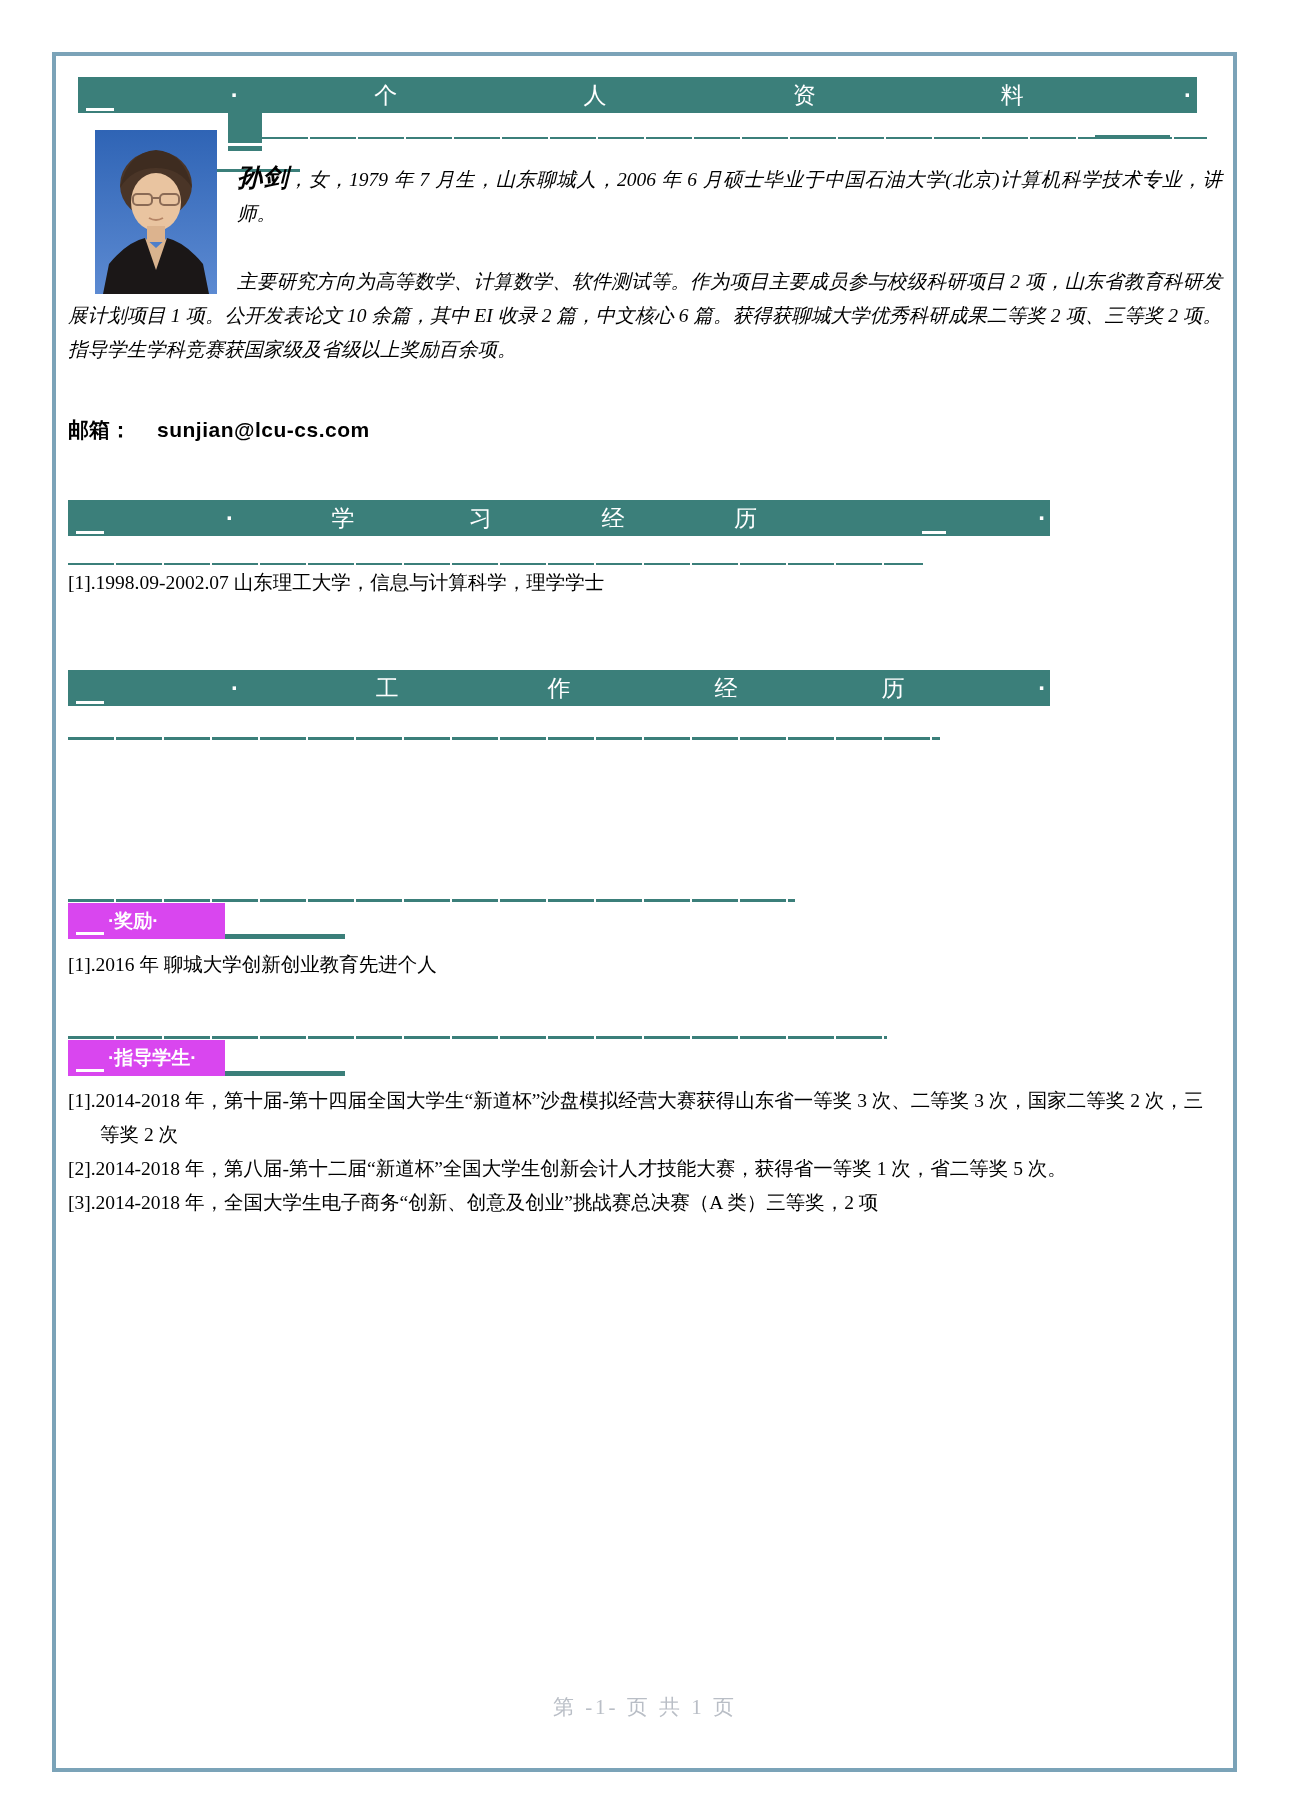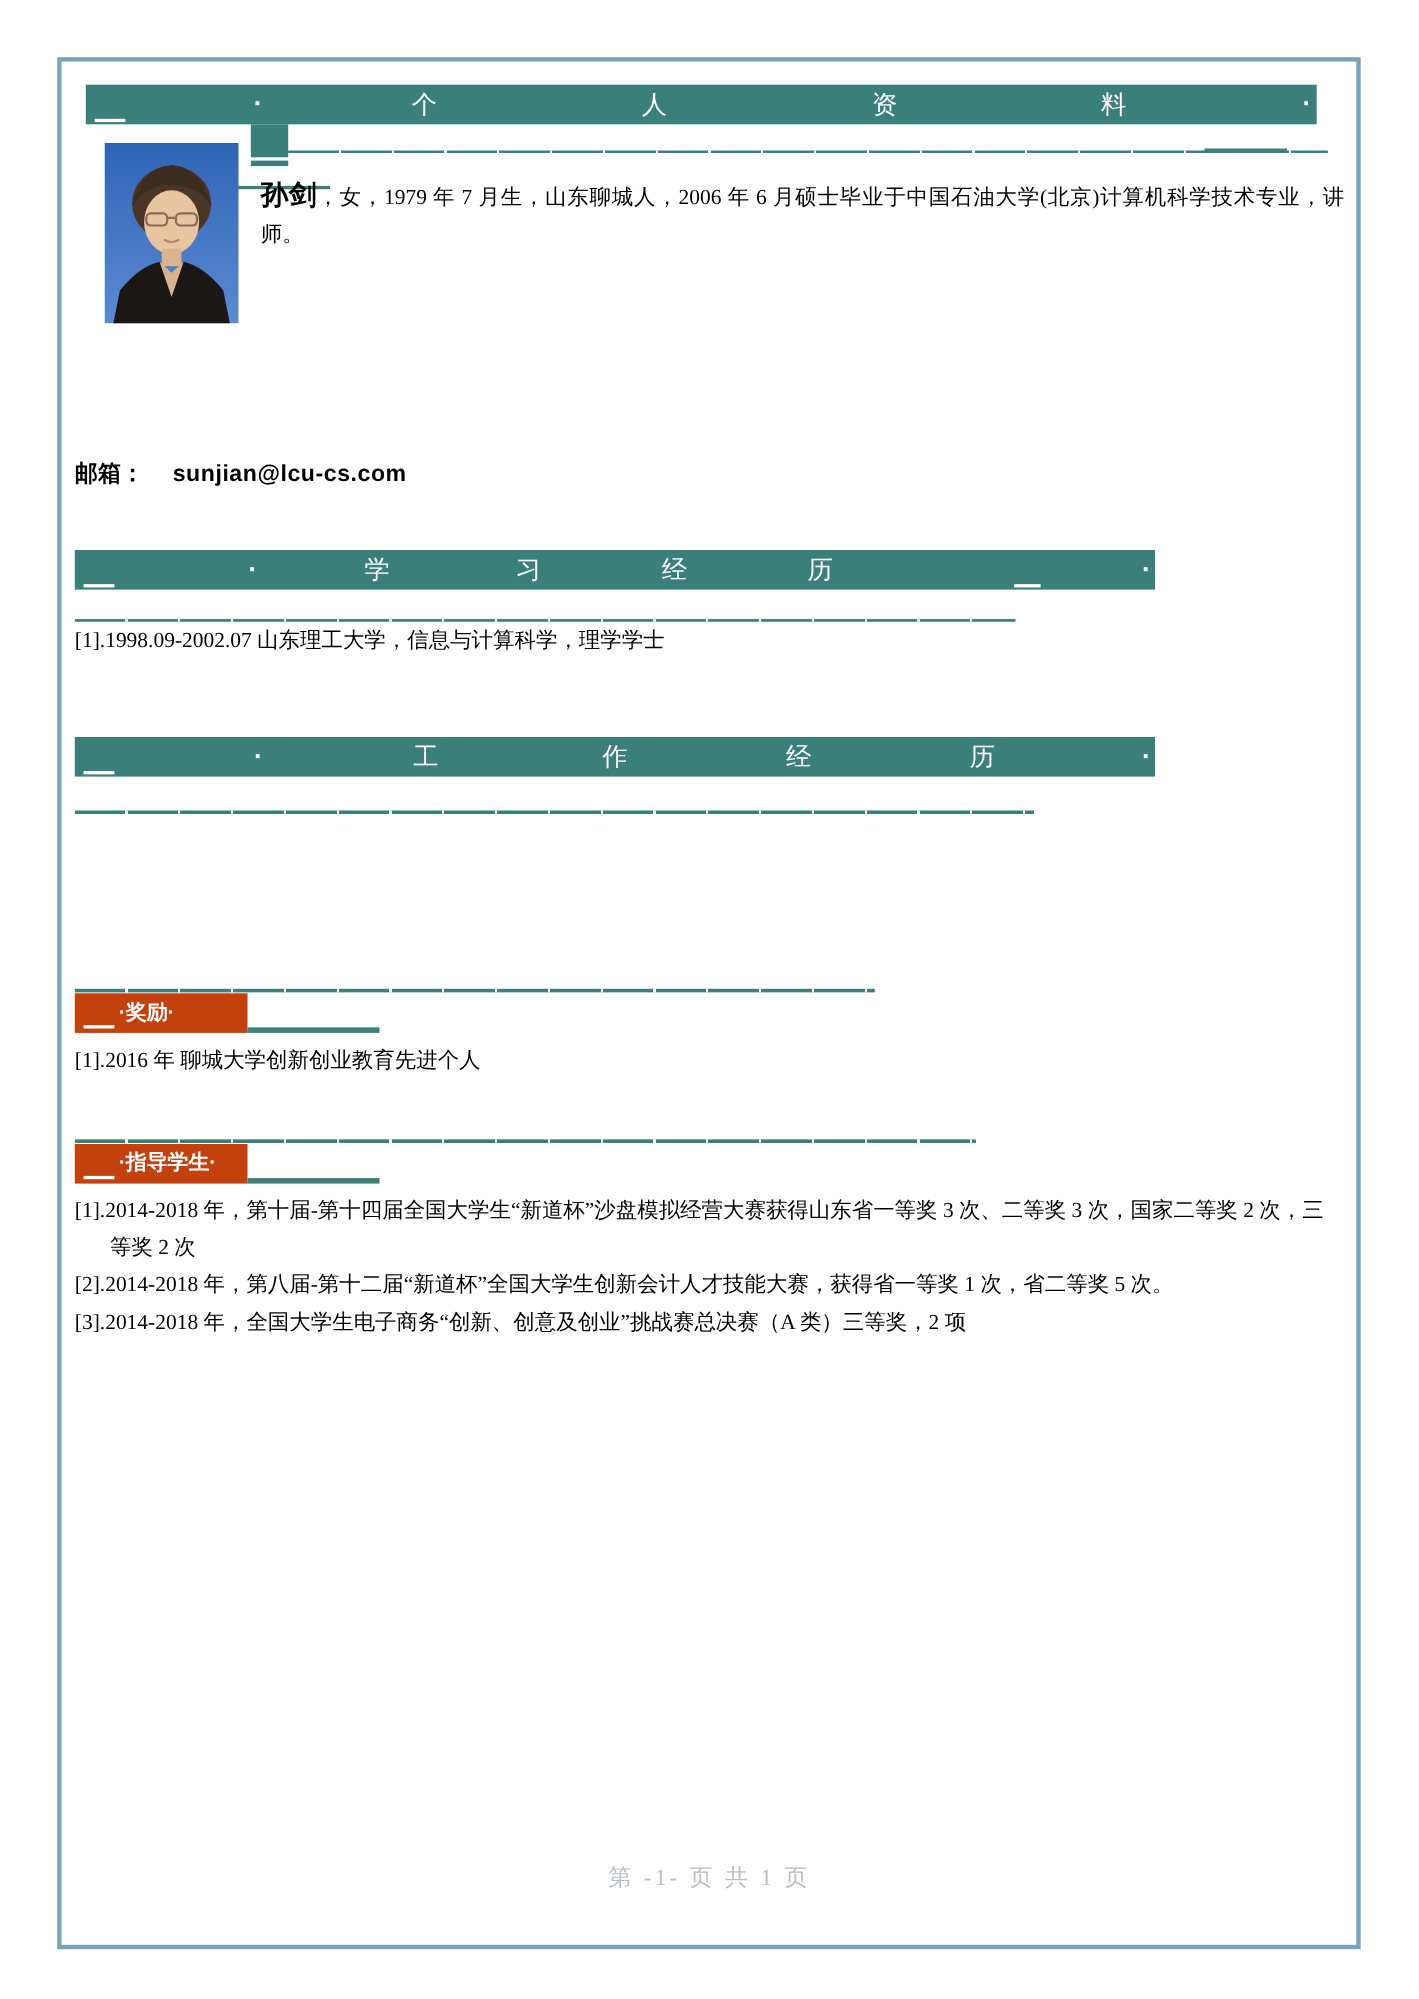--- a/index.html
+++ b/index.html
@@ -12,29 +12,29 @@
   .bar .ch{position:absolute;top:50%;transform:translate(-50%,-50%);color:#fff;
            font-size:23px;font-family:"Liberation Sans","DejaVu Sans",sans-serif;}
   .bar .dot{position:absolute;top:50%;transform:translate(-50%,-50%);color:#fff;
             font-size:24px;font-weight:bold;font-family:"Liberation Sans",sans-serif;}
   .wmark{position:absolute;background:#fff;height:3px;}
   
   .tl{position:absolute;background-color:#3b7f7a;
       background-image:repeating-linear-gradient(90deg,#3b7f7a 0 46px,#ffffff 46px 48px);}
   .tl-solid{position:absolute;background:#3b7f7a;}
   
-  .label-box{position:absolute;width:157px;height:36px;background:#c2410c;color:#fff;
+  .label-box{position:absolute;width:157px;height:36px;background:#d946ef;color:#fff;
              font-family:"Liberation Sans","DejaVu Sans",sans-serif;font-weight:bold;
              font-size:19px;line-height:36px;padding-left:40px;box-sizing:border-box;
              white-space:nowrap;}
   .label-box .wmark{left:8px;bottom:4px;width:28px;}
   
   .intro{position:absolute;left:68px;top:130px;width:1154px;font-size:19.5px;line-height:34px;}
   .photo{float:left;width:122px;height:164px;margin:0 20px 0 27px;display:block;}
-  .intro p{margin:0;text-align:justify;}
+  .intro p{margin:0;text-align:justify;font-style:italic;}
   .p1{margin-top:30px !important;margin-bottom:34px !important;}
   .name{font-size:25px;font-weight:bold;font-family:"Liberation Sans","DejaVu Sans",sans-serif;}
   .email-line{position:absolute;left:68px;top:416px;font-size:21px;font-weight:bold;
               font-family:"Liberation Sans","DejaVu Sans",sans-serif;}
   .email-line .val{margin-left:26px;letter-spacing:0.5px;}
   
   ul.doc-list{position:absolute;margin:0;padding:0;list-style:none;font-size:19.5px;}
   ul.doc-list li{line-height:34px;padding-left:32px;text-indent:-32px;}
   
   .footer{position:absolute;left:0;top:1693px;width:100%;text-align:center;
@@ -76,20 +76,21 @@
       <path d="M25,58 Q33,22 61,20 Q89,22 97,58 Q85,38 61,38 Q37,38 25,58 Z" fill="#3e2c20"></path>
       <rect x="38" y="64" width="19" height="11" rx="4" fill="none" stroke="#8a6a55" stroke-width="2"></rect>
       <rect x="65" y="64" width="19" height="11" rx="4" fill="none" stroke="#8a6a55" stroke-width="2"></rect>
       <line x1="57" y1="68" x2="65" y2="68" stroke="#8a6a55" stroke-width="2"></line>
       <path d="M54,88 Q61,92 68,88" stroke="#b58566" stroke-width="2" fill="none"></path>
       <rect x="52" y="96" width="18" height="16" fill="#dcb38e"></rect>
       <path d="M8,164 L14,134 Q32,112 50,108 L61,122 L72,108 Q90,112 108,134 L114,164 Z" fill="#1b1717"></path>
       <path d="M50,108 L61,140 L72,108 L61,118 Z" fill="#d9b38e"></path>
     </svg>
     <p class="p1"><span class="name">孙剑</span><span>，女，1979 年 7 月生，山东聊城人，2006 年 6 月硕士毕业于中国石油大学(北京)计算机科学技术专业，讲师。</span></p>
+    <p>主要研究方向为高等数学、计算数学、软件测试等。作为项目主要成员参与校级科研项目 2 项，山东省教育科研发展计划项目 1 项。公开发表论文 10 余篇，其中 EI 收录 2 篇，中文核心 6 篇。获得获聊城大学优秀科研成果二等奖 2 项、三等奖 2 项。指导学生学科竞赛获国家级及省级以上奖励百余项。</p>
   </div>
 
   <div class="email-line">
     <span>邮箱：</span><span class="val">sunjian@lcu-cs.com</span>
   </div>
 
   <div class="bar" style="left:68px;top:500px;width:982px;">
     <span class="wmark" style="left:8px;bottom:2px;width:28px;"></span>
     <span class="dot" style="left:16.5%;">·</span>
     <span class="ch" style="left:28%;">学</span>

